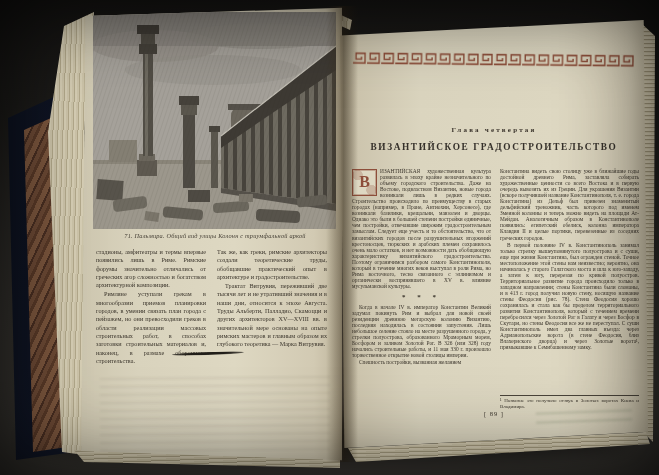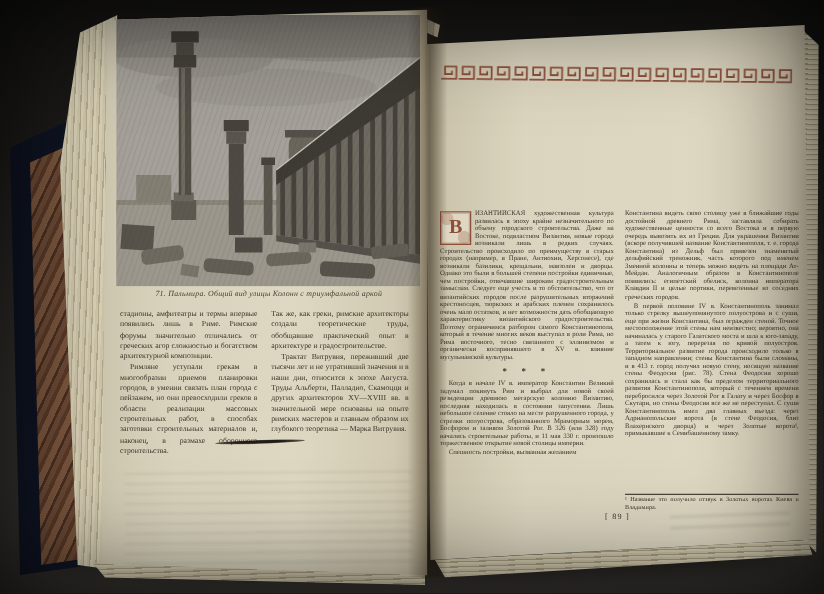--- a/index.html
+++ b/index.html
@@ -183,20 +183,22 @@
 
   <div class="page page-right">
     <svg class="meander" viewBox="0 0 280 12" preserveAspectRatio="none">
       <defs>
         <pattern id="gk" width="14" height="12" patternUnits="userSpaceOnUse">
           <path d="M1 10.5 H13 V1.5 H4 V7 H9.5 V4.5" fill="none" stroke="#8d4e3a" stroke-width="1.4"></path>
         </pattern>
       </defs>
       <rect width="280" height="12" fill="url(#gk)"></rect>
     </svg>
+    <div class="chapter-label">Глава четвертая</div>
+    <div class="chapter-title">ВИЗАНТИЙСКОЕ ГРАДОСТРОИТЕЛЬСТВО</div>
     <div class="rp-cols">
       <div class="rp-col">
         <p><span class="drop-cap">В</span><span>ИЗАНТИЙСКАЯ художественная культура развилась в эпоху крайне незначительного по объему городского строительства. Даже на Востоке, подвластном Византии, новые города возникали лишь в редких случаях. Строительство происходило по преимуществу в старых городах (например, в Пране, Антиохии, Херсонесе), где возникали базилики, крещальни, мавзолеи и дворцы. Однако это были в большей степени постройки единичные, чем постройки, отвечавшие широким градостроительным замыслам. Следует еще учесть и то обстоятельство, что от византийских городов после разрушительных вторжений крестоносцев, тюркских и арабских племен сохранилось очень мало остатков, и нет возможности дать обобщающую характеристику византийского градостроительства. Поэтому ограничимся разбором самого Константинополя, который в течение многих веков выступал в роли Рима, но Рима восточного, тесно связанного с эллинизмом и органически воспринявшего в XV в. влияние мусульманской культуры.</span></p>
         <div class="asterisks">* * *</div>
         <p class="indent">Когда в начале IV в. император Константин Великий задумал покинуть Рим и выбрал для новой своей резиденции древнюю мегарскую колонию Византию, последняя находилась в состоянии запустения. Лишь небольшое селение стояло на месте разрушенного города, у стрелки полуострова, образованного Мраморным морем, Босфором и заливом Золотой Рог. В 326 (или 328) году начались строительные работы, и 11 мая 330 г. произошло торжественное открытие новой столицы империи.</p>
         <p class="indent">Спешность постройки, вызванная желанием</p>
       </div>
       <div class="rp-col">
         <p>Константина видеть свою столицу уже в ближайшие годы достойной древнего Рима, заставляла собирать художественные ценности со всего Востока и в первую очередь вывозить их из Греции. Для украшения Византии (вскоре получившей название Константинополя, т. е. города Константина) из Дельф был привезен знаменитый дельфийский треножник, часть которого под именем Змеиной колонны и теперь можно видеть на площади Ат-Мейдан. Аналогичным образом в Константинополе появились: египетский обелиск, колонна императора Клавдия II и целые портики, перевезенные из соседних греческих городов.</p>
         <p class="indent">В первой половине IV в. Константинополь занимал только стрелку вышеупомянутого полуострова и с суши, еще при жизни Константина, был огражден стеной. Точное местоположение этой стены нам неизвестно; вероятно, она начиналась у старого Галатского моста и шла к юго-западу, а затем к югу, перерезая по кривой полуостров. Территориальное развитие города происходило только в западном направлении; стены Константина были сломаны, и в 413 г. город получил новую стену, носящую название стены Феодосия (рис. 78). Стена Феодосия хорошо сохранилась и стала как бы пределом территориального развития Константинополя, который с течением времени перебросился через Золотой Рог в Галату и через Босфор в Скутари, но стены Феодосия все же не переступал. С суши Константинополь имел два главных въезда: через Адрианопольские ворота (в стене Феодосия, близ Влахернского дворца) и через Золотые ворота¹, примыкавшие к Семибашенному замку.</p>

